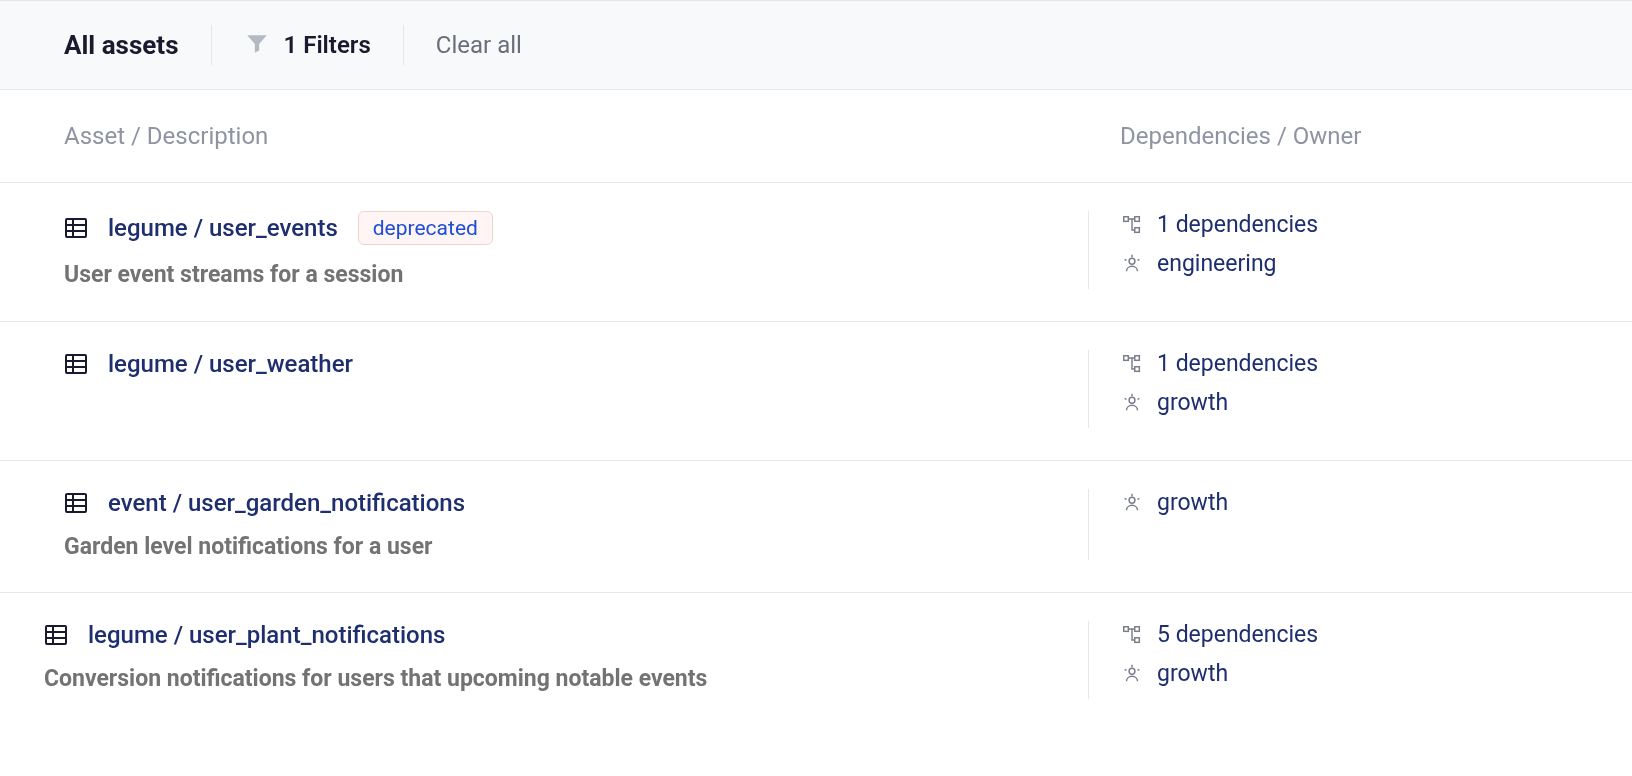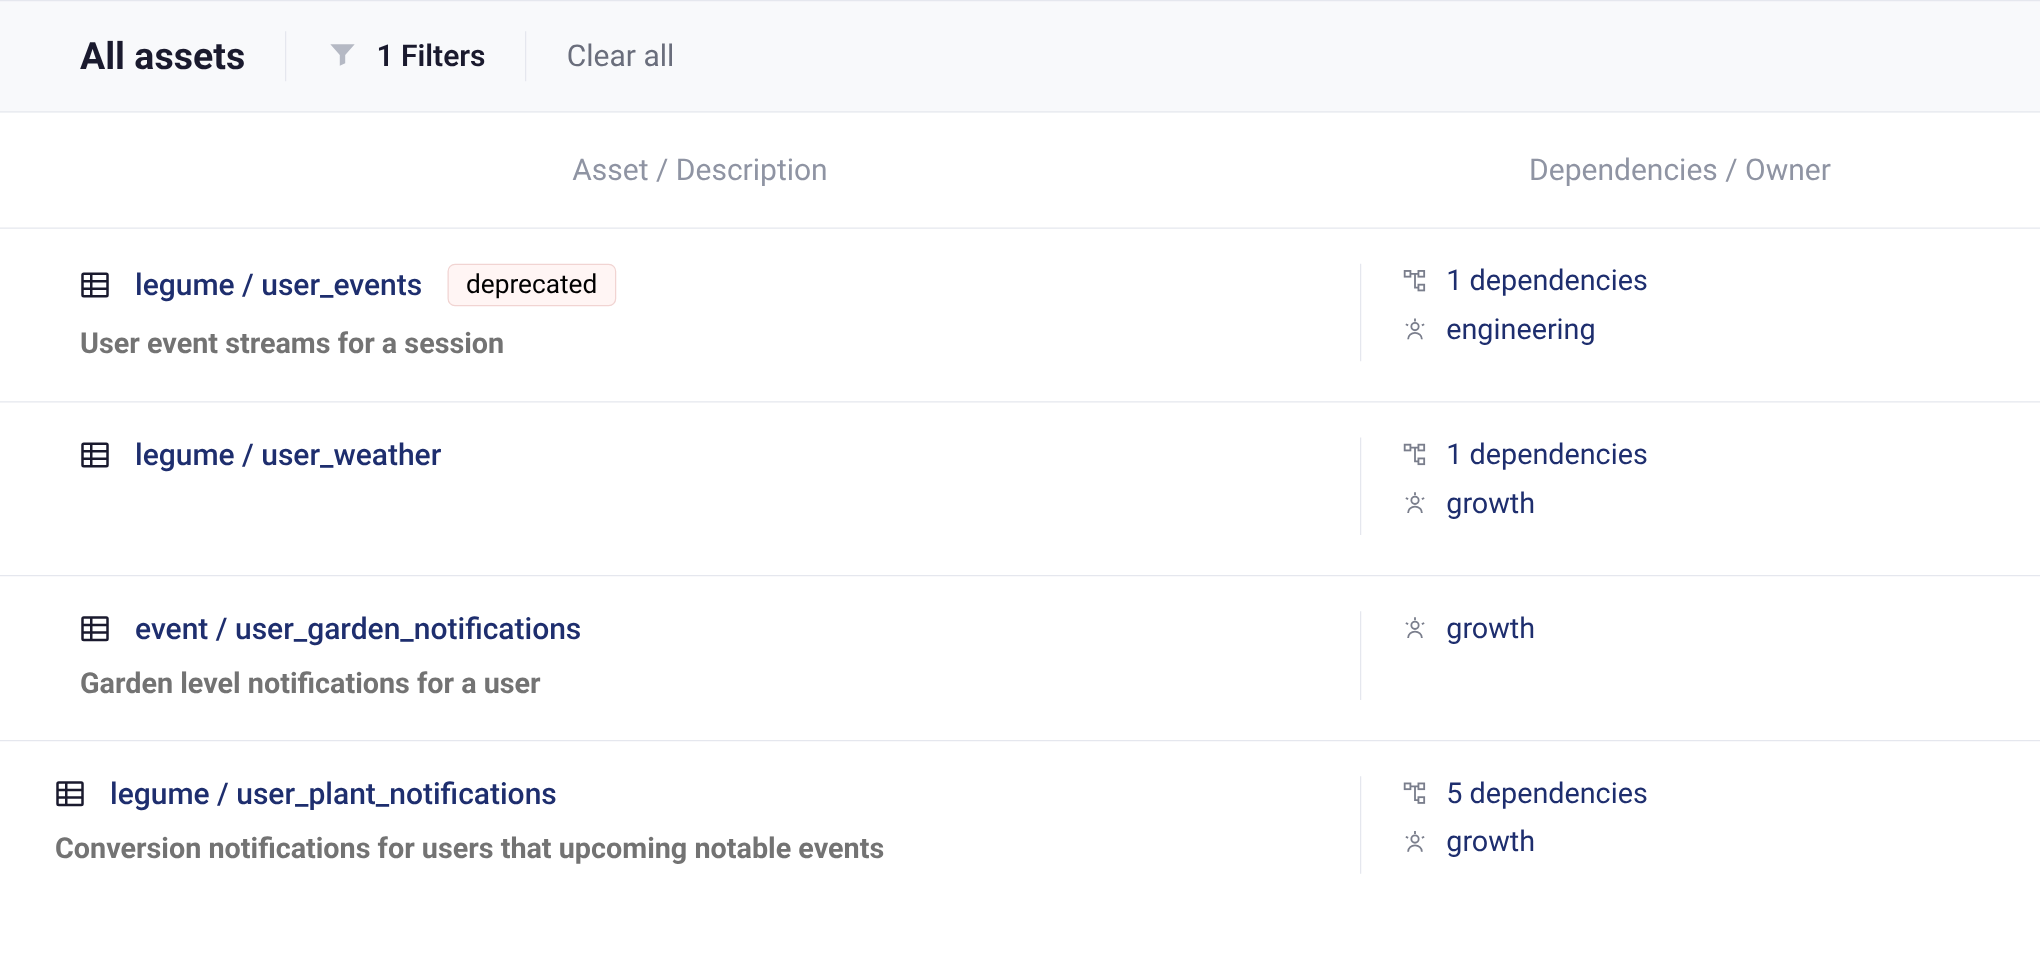--- a/index.html
+++ b/index.html
@@ -17,21 +17,21 @@
       background: #f8f9fb;
       border-top: 1px solid #e5e7ee;
       border-bottom: 1px solid #e5e7ee;
       padding: 24px 64px;
       display: flex;
       align-items: center;
       gap: 32px;
     }
     .toolbar-title {
       font-weight: 700;
-      font-size: 30px;
+      font-size: 26px;
       color: #1a1a2e;
     }
     .divider {
       width: 1px;
       height: 40px;
       background: #e5e7ee;
     }
     .filter-group {
       display: flex;
       align-items: flex-start;
@@ -45,21 +45,20 @@
     }
     .clear-all {
       font-size: 24px;
       color: #6a6e7c;
       cursor: pointer;
     }
     .header-row {
       display: flex;
       border-bottom: 1px solid #e5e7ee;
       padding: 32px 64px;
-      text-align: center;
     }
     .col-left {
       flex: 1;
       padding-right: 32px;
     }
     .col-right {
       width: 480px;
       padding-left: 32px;
       border-left: 1px solid #e5e7ee;
     }
@@ -93,21 +92,21 @@
       cursor: pointer;
     }
     .asset-desc {
       color: #737373;
       font-size: 23px;
       font-weight: 700;
       margin-top: 11px;
     }
     .badge-deprecated {
       display: inline-block;
-      color: #000000;
+      color: #1d4ed8;
       background: #fff5f4;
       border: 1px solid #f1d4d2;
       border-radius: 6px;
       padding: 4px 14px;
       font-size: 21px;
       font-weight: 400;
     }
     .meta-line {
       display: flex;
       align-items: center;

